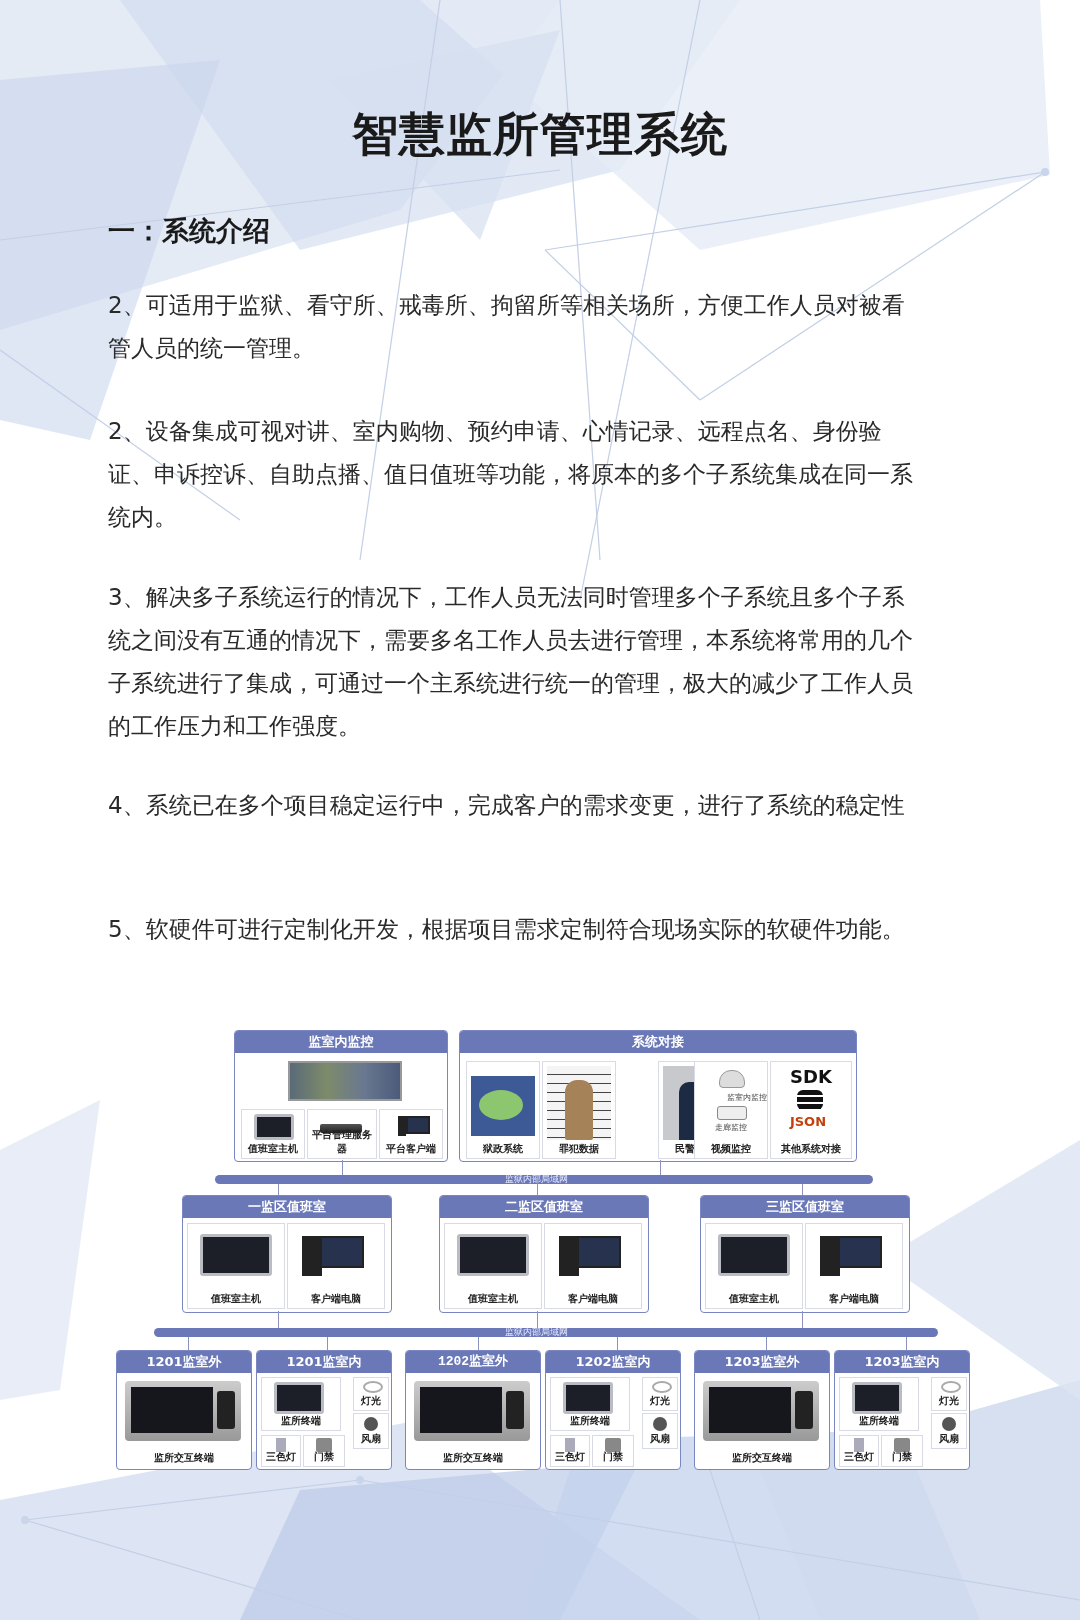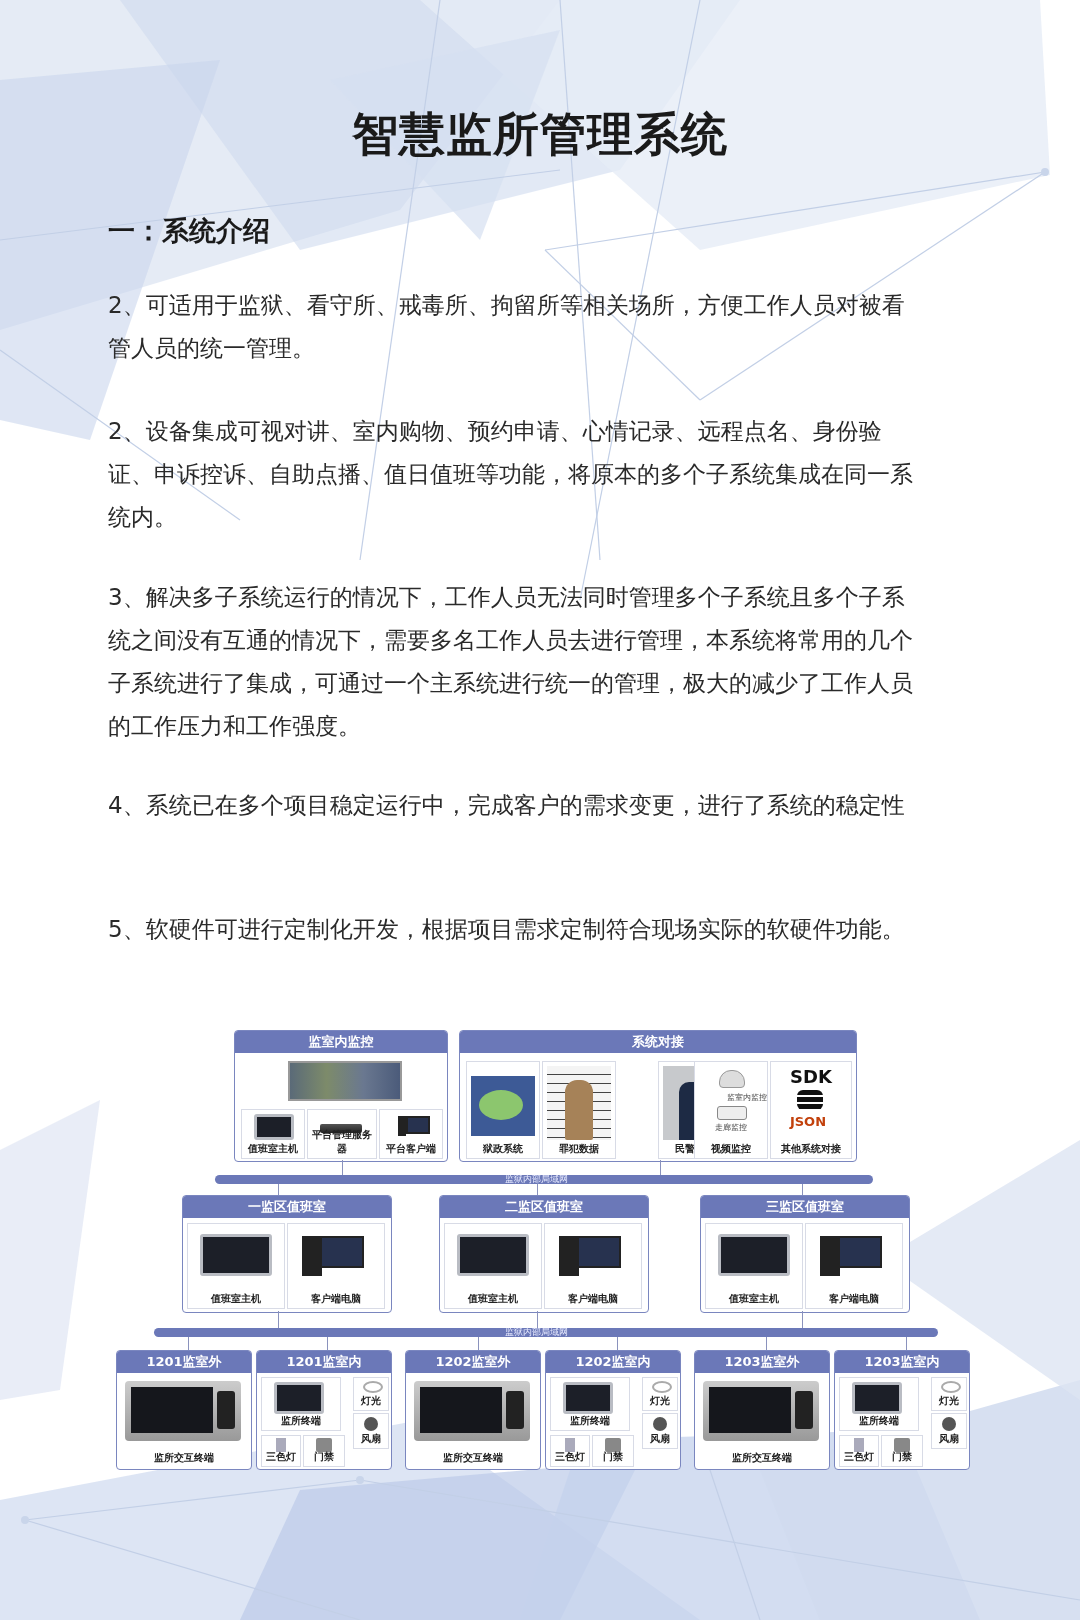--- a/index.html
+++ b/index.html
@@ -226,21 +226,21 @@
             <div class="lbl">三色灯</div>
           </div>
         <div class="card" style="left:46px;top:84px;width:40px;height:30px;">
             <div style="position:absolute;left:12px;top:2px;width:16px;height:14px;background:#888;border-radius:2px;"></div>
             <div class="lbl">门禁</div>
           </div>
       </div>
     </div>
 
     <div>
-      <div class="box" style="left:405px;top:1350px;width:134px;height:118px;">
+      <div class="box" style="left:405px;top:1350px;width:134px;height:118px;font-family:Liberation Mono, monospace;">
         <div class="box-head">1202监室外</div>
         <div style="position:absolute;left:8px;top:30px;width:116px;height:60px;background:linear-gradient(#ccc,#999);border-radius:4px;">
             <div style="position:absolute;left:6px;top:6px;width:82px;height:46px;background:#15171c;"></div>
             <div style="position:absolute;left:92px;top:10px;width:18px;height:38px;background:#222;border-radius:3px;"></div>
           </div>
         <div class="lbl" style="position:absolute;left:0;right:0;bottom:4px;text-align:center;font-size:10px;font-weight:bold;">监所交互终端</div>
       </div>
       <div class="box" style="left:545px;top:1350px;width:134px;height:118px;">
         <div class="box-head">1202监室内</div>
         <div class="card" style="left:4px;top:26px;width:78px;height:52px;">

